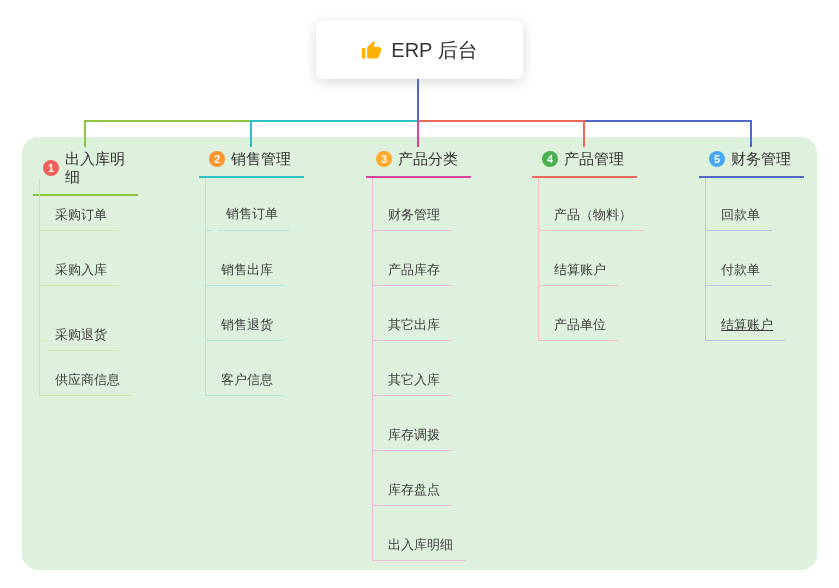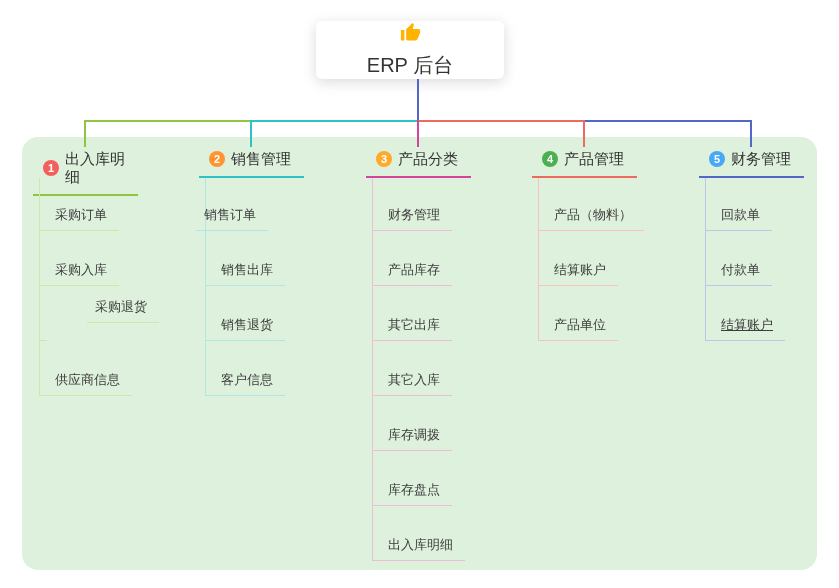--- a/index.html
+++ b/index.html
@@ -1,21 +1,21 @@
 <!DOCTYPE html>
 <html><head>
 <meta charset="utf-8">
 <style>
   html,body{margin:0;padding:0;background:#fff;}
   body{font-family:"Liberation Sans","DejaVu Sans",sans-serif;}
   #canvas{position:relative;width:839px;height:588px;background:#fff;overflow:hidden;}
   .panel{position:absolute;left:22px;top:137px;width:795px;height:433px;border-radius:16px;}
-  .root{position:absolute;left:316px;top:21px;width:188px;height:58px;background:#fff;border-radius:6px;
+  .root{position:absolute;left:316px;top:21px;width:207px;height:58px;background:#fff;border-radius:6px;
         box-shadow:0 3px 14px rgba(0,0,0,.15);display:flex;align-items:center;justify-content:center;
-        gap:9px;font-size:20px;font-weight:500;color:#333;flex-direction:column;}
+        gap:9px;font-size:20px;font-weight:500;color:#333;}
   .root svg{display:block;}
   .hline{position:absolute;height:2px;top:120px;}
   .drop{position:absolute;width:2px;top:120px;height:27px;}
   .stem{position:absolute;width:2px;left:417px;top:79px;height:42px;}
   .branch-header{position:absolute;top:146px;display:flex;align-items:center;gap:6px;width:105px;
         box-sizing:border-box;padding:4px 0 8px 10px;border-bottom:2px solid;line-height:18px;
         font-size:15px;font-weight:500;color:#333;cursor:default;}
   .badge{width:16px;height:16px;border-radius:50%;color:#fff;font-size:11px;font-weight:bold;
         display:flex;align-items:center;justify-content:center;flex:0 0 16px;}
   .thin-v{position:absolute;width:1px;top:178px;}
@@ -47,31 +47,31 @@
       <div class="branch-header" style="left: 33px; border-bottom-color: rgb(143, 197, 66);">
         <span class="badge" style="background: rgb(242, 96, 92);">1</span>
         <span>出入库明细</span>
       </div>
       <div class="thin-v" style="left: 39px; height: 218px; background: rgb(207, 232, 168);"></div>
       <div class="tick" style="left: 39px; top: 230px; background: rgb(207, 232, 168);"></div>
       <div class="child" style="left: 47px; top: 207px; border-bottom-color: rgb(207, 232, 168);">采购订单</div>
       <div class="tick" style="left: 39px; top: 285px; background: rgb(207, 232, 168);"></div>
       <div class="child" style="left: 47px; top: 262px; border-bottom-color: rgb(207, 232, 168);">采购入库</div>
       <div class="tick" style="left: 39px; top: 340px; background: rgb(207, 232, 168);"></div>
-      <div class="child" style="left: 47px; top: 299px; border-bottom-color: rgb(207, 232, 168); margin-left: 40px;">采购退货</div>
+      <div class="child" style="left: 47px; top: 327px; border-bottom-color: rgb(207, 232, 168);">采购退货</div>
       <div class="tick" style="left: 39px; top: 395px; background: rgb(207, 232, 168);"></div>
       <div class="child" style="left: 47px; top: 372px; border-bottom-color: rgb(207, 232, 168);">供应商信息</div>
       <div class="drop" style="left: 250px; background: rgb(46, 194, 196);"></div>
       <div class="branch-header" style="left: 199px; border-bottom-color: rgb(46, 194, 196);">
         <span class="badge" style="background: rgb(255, 148, 48);">2</span>
         <span>销售管理</span>
       </div>
       <div class="thin-v" style="left: 205px; height: 218px; background: rgb(176, 231, 228);"></div>
       <div class="tick" style="left: 205px; top: 230px; background: rgb(176, 231, 228);"></div>
-      <div class="child" style="left: 196px; top: 207px; border-bottom-color: rgb(176, 231, 228);">销售订单</div>
+      <div class="child" style="left: 218px; top: 207px; border-bottom-color: rgb(176, 231, 228); font-family: Liberation Mono, monospace;">销售订单</div>
       <div class="tick" style="left: 205px; top: 285px; background: rgb(176, 231, 228);"></div>
       <div class="child" style="left: 213px; top: 262px; border-bottom-color: rgb(176, 231, 228);">销售出库</div>
       <div class="tick" style="left: 205px; top: 340px; background: rgb(176, 231, 228);"></div>
       <div class="child" style="left: 213px; top: 317px; border-bottom-color: rgb(176, 231, 228);">销售退货</div>
       <div class="tick" style="left: 205px; top: 395px; background: rgb(176, 231, 228);"></div>
       <div class="child" style="left: 213px; top: 372px; border-bottom-color: rgb(176, 231, 228);">客户信息</div>
       <div class="drop" style="left: 417px; background: rgb(212, 68, 156);"></div>
       <div class="branch-header" style="left: 366px; border-bottom-color: rgb(212, 68, 156);">
         <span class="badge" style="background: rgb(255, 170, 42);">3</span>
         <span>产品分类</span>

